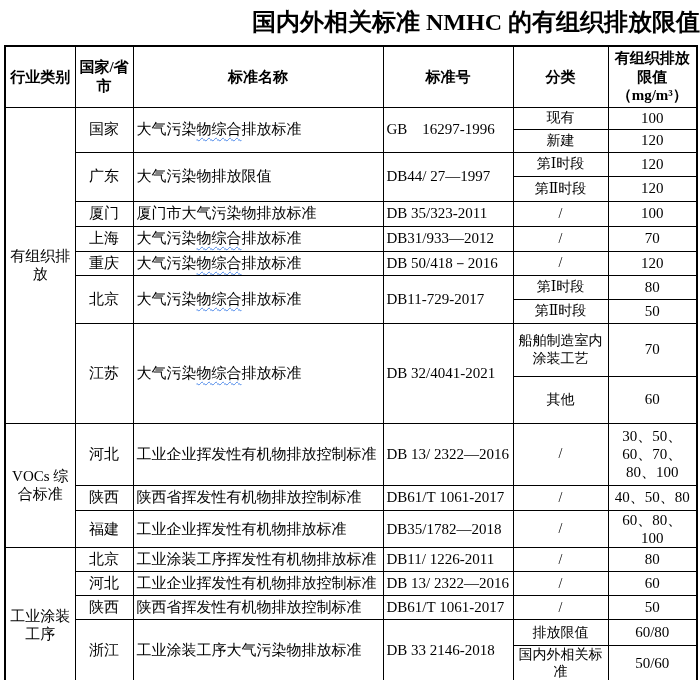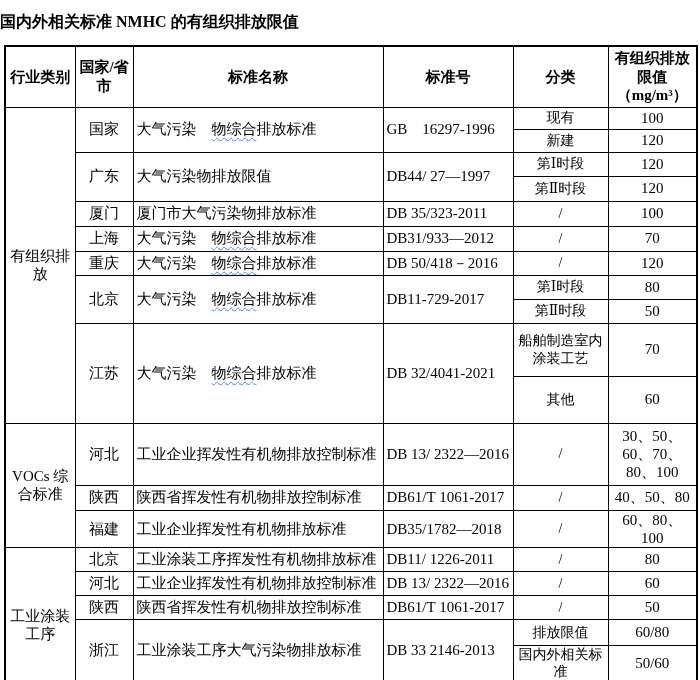--- a/index.html
+++ b/index.html
@@ -3,22 +3,22 @@
 <meta charset="utf-8">
 <style>
   html,body{margin:0;padding:0;}
   body{
     width:700px;height:680px;background:#ffffff;color:#000;
     font-family:"Liberation Serif","DejaVu Serif",serif;
     overflow:hidden;
   }
   .title{
     margin:8px 0 0 0;
-    font-size:16px;line-height:28px;font-weight:bold;
-    text-align:left;letter-spacing:0px;
+    font-size:24px;line-height:28px;font-weight:bold;
+    text-align:right;letter-spacing:0px;
   }
   table{
     border-collapse:collapse;table-layout:fixed;
     margin:9px 0 0 4px;
     border:2px solid #000;
   }
   th,td{
     border:1px solid #000;
     padding:0 3px;
     font-size:15px;line-height:1.22;
@@ -29,21 +29,20 @@
   th{font-weight:bold;}
   td.al{text-align:left;}
   td.cls{font-size:14px;padding:0 1px;}
   .wavy{
     text-decoration-line:underline;
     text-decoration-style:wavy;
     text-decoration-color:#4a86e8;
     text-decoration-thickness:1px;
     text-underline-offset:3px;
     text-decoration-skip-ink:none;
-    margin-left:15px;
   }
 </style>
 </head>
 <body>
 
 <div class="title">国内外相关标准 NMHC 的有组织排放限值</div>
 
 <table>
   <colgroup>
       <col style="width: 70px;">
@@ -175,21 +174,21 @@
       <tr style="height: 24px;">
         <td>陕西</td>
         <td class="al">陕西省挥发性有机物排放控制标准</td>
         <td class="al">DB61/T 1061-2017</td>
         <td class="cls">/</td>
         <td>50</td>
       </tr>
       <tr style="height: 26px;">
         <td rowspan="2">浙江</td>
         <td class="al" rowspan="2">工业涂装工序大气污染物排放标准</td>
-        <td class="al" rowspan="2">DB 33 2146-2013</td>
+        <td class="al" rowspan="2">DB 33 2146-2018</td>
         <td class="cls">排放限值</td>
         <td>60/80</td>
       </tr>
       <tr style="height: 23px;">
         <td class="cls">国内外相关标准</td>
         <td>50/60</td>
       </tr>
       <tr style="height: 23px;">
         <td>福建</td>
         <td class="al">工业涂装工序挥发性有机物排放标准</td>

